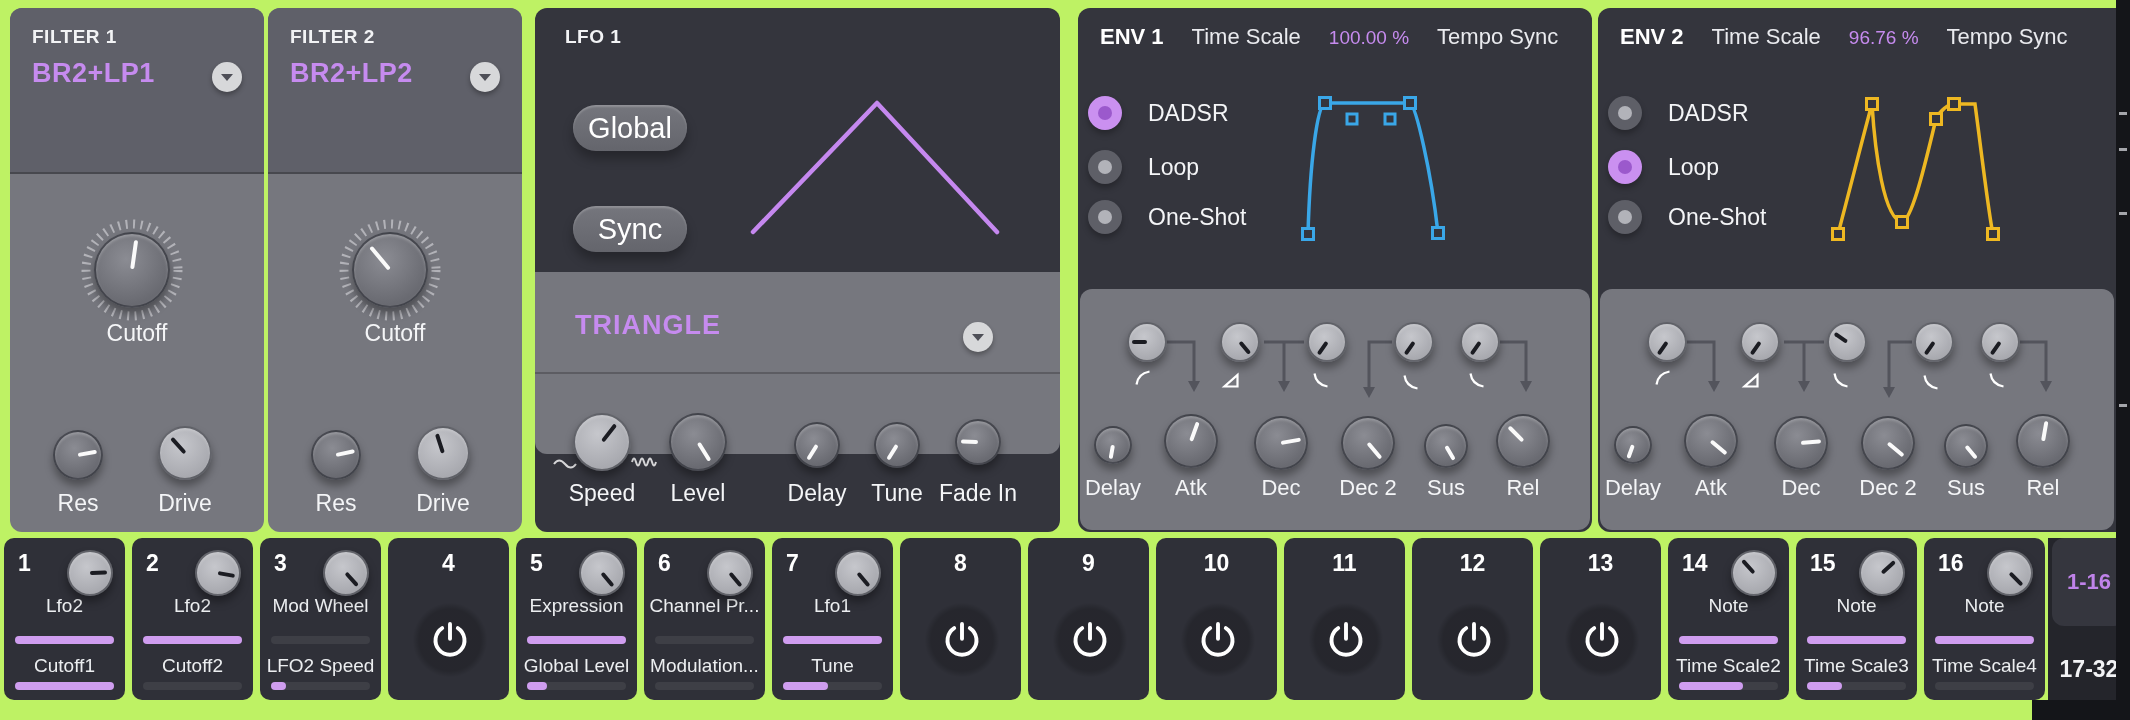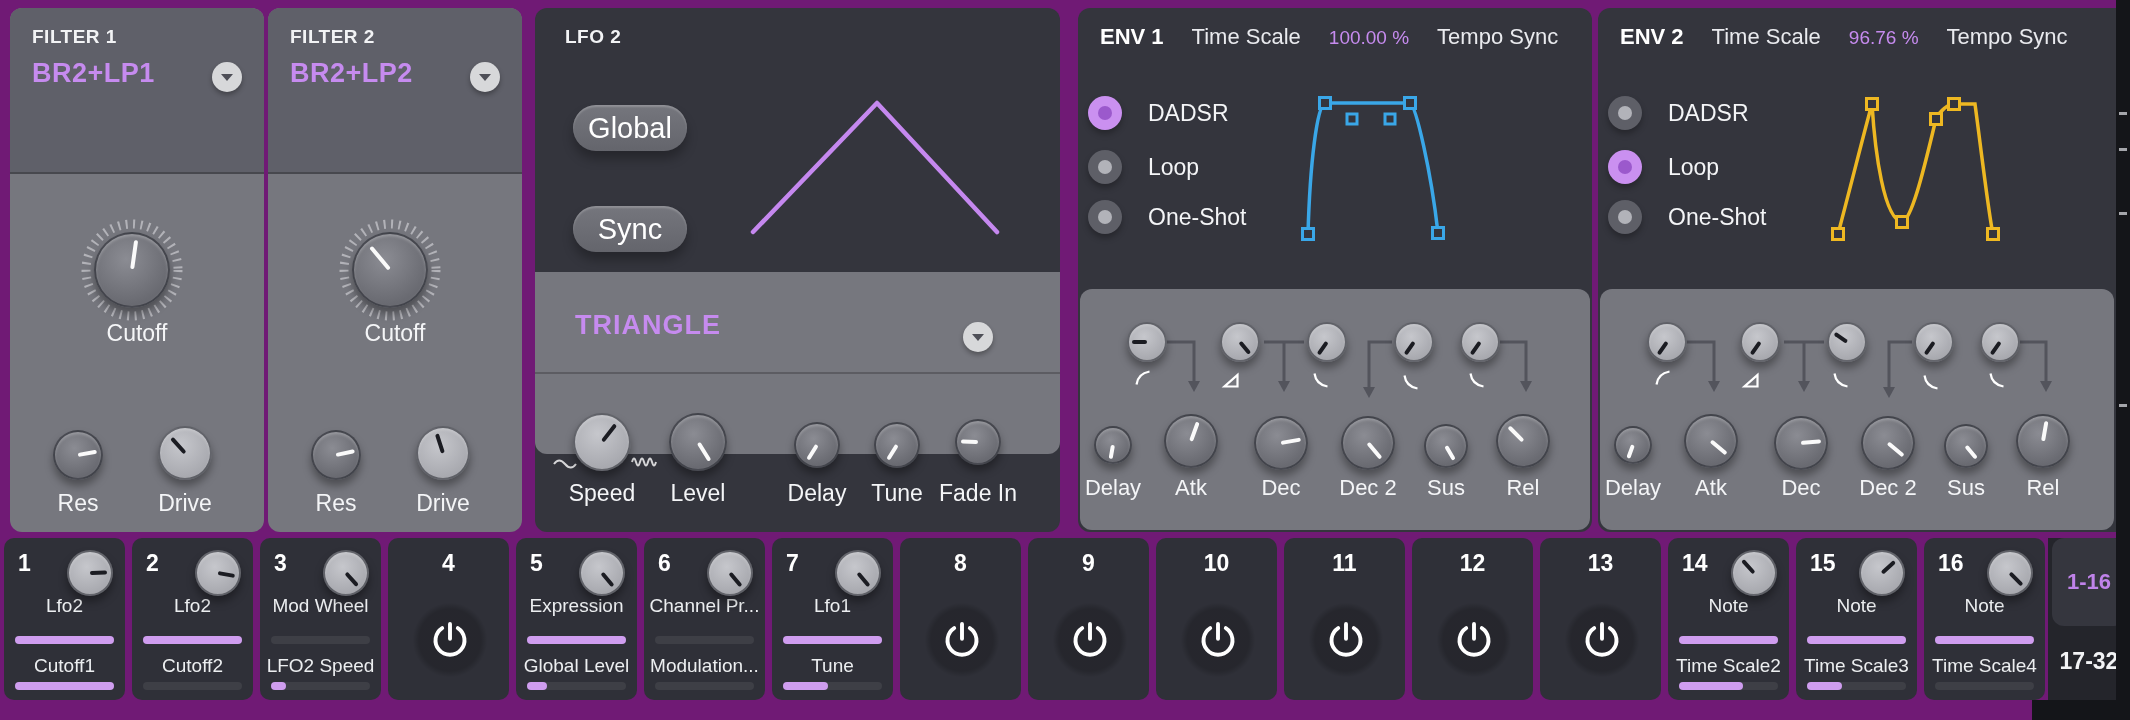--- a/index.html
+++ b/index.html
@@ -1,16 +1,16 @@
 <!DOCTYPE html>
 <html><head>
 <meta charset="utf-8">
 <style>
   html,body{margin:0;padding:0;background:#101116;}
-  .screen{position:relative;width:2130px;height:720px;background:#701a75;overflow:hidden;
+  .screen{position:relative;width:2130px;height:720px;background:#bef264;overflow:hidden;
           font-family:"Liberation Sans",sans-serif;color:#fff;}
   .panel{position:absolute;top:8px;height:524px;border-radius:12px;}
   .panel.lightp{background:#76777e;}
   .panel.darkp{background:#34353d;}
   .phead{position:absolute;left:0;top:0;width:100%;height:164px;background:#5f6069;
          border-radius:12px 12px 0 0;border-bottom:2px solid rgba(0,0,0,.25);}
   .ptitle{position:absolute;left:22px;top:18px;font-size:19px;font-weight:700;letter-spacing:.5px;color:#f2f3f5;}
   .ptype{position:absolute;left:22px;top:50px;font-size:27px;font-weight:700;color:#c68bef;letter-spacing:.5px;}
   .dd{position:absolute;width:30px;height:30px;border-radius:50%;background:#d7d8da;
       box-shadow:0 3px 5px rgba(0,0,0,.3);}
@@ -51,21 +51,21 @@
           white-space:nowrap;overflow:hidden;}
   .bar{position:absolute;left:11px;width:99px;height:8px;background:#3e3f46;border-radius:4px;}
   .bar i{display:block;height:100%;background:#cf9def;border-radius:4px;}
   .ghost{position:absolute;left:20px;top:60px;width:84px;height:84px;border-radius:50%;
          background:radial-gradient(circle, rgba(0,0,0,.20) 52%, rgba(0,0,0,0) 63%);}
   .power{position:absolute;left:39px;top:79px;width:46px;height:46px;stroke:#fff;stroke-width:3.4px;
          fill:none;stroke-linecap:round;}
   .pagecol{position:absolute;left:2048px;top:538px;width:82px;height:162px;background:#24252b;}
   .pagetile{position:absolute;left:4px;top:0;width:74px;height:88px;background:#35363e;border-radius:12px;
             display:flex;align-items:center;justify-content:center;font-size:22px;font-weight:700;color:#c083ea;}
-  .pagelabel{position:absolute;left:0;width:100%;top:110px;text-align:center;font-size:23px;font-weight:700;color:#f2f3f5;}
+  .pagelabel{position:absolute;left:0;width:100%;top:118px;text-align:center;font-size:23px;font-weight:700;color:#f2f3f5;}
   .edgestrip{position:absolute;left:2116px;top:0;width:14px;height:700px;background:#141519;}
   .dash{position:absolute;left:3px;width:8px;height:3px;background:#c9cad0;opacity:.8;}
   .bstrip{position:absolute;left:0;top:700px;width:2032px;height:20px;background:#ecedef;overflow:hidden;}
   .btext{position:absolute;left:2px;top:-4px;font-size:28px;font-weight:700;color:#2d3044;
          white-space:nowrap;letter-spacing:.6px;}
   .redpin{position:absolute;left:1318px;top:3px;width:15px;height:24px;background:#d6233d;
           border-radius:50% 50% 50% 50% / 58% 58% 42% 42%;}
   .bstrip-dark{position:absolute;left:2032px;top:700px;width:98px;height:20px;background:#141519;}
   svg.csvg{position:absolute;overflow:visible;}
 </style>
@@ -126,21 +126,21 @@
     <div class="klabel" style="left:23px;width:90px;top:482px;">Res</div>
     <div class="knob light ctr" style="left:175px;top:445px;width:50px;height:50px;">
       <div class="rot" style="transform: rotate(-18deg);">
           <div class="line black"></div>
         </div>
     </div>
     <div class="klabel" style="left:130px;width:90px;top:482px;">Drive</div>
   </div>
 
   <div class="panel darkp" style="left:535px;width:525px;">
-    <div class="ptitle" style="left:30px;">LFO 2</div>
+    <div class="ptitle" style="left:30px;">LFO 1</div>
     <div class="pill" style="top:97px;">Global</div>
     <div class="pill" style="top:178px;margin-top:20px;">Sync</div>
     <svg class="csvg" style="left:200px;top:88px;" width="290" height="150">
       <polyline points="18,136 142,7 262,136" fill="none" stroke="#c588ef" stroke-width="4.5" stroke-linejoin="round" stroke-linecap="round"></polyline>
     </svg>
     <div class="gray" style="left:0;top:264px;width:525px;height:182px;border-radius:0 0 12px 12px;">
       <div class="lfobar">
         <div class="ptype" style="left:40px;top:38px;letter-spacing:1px;">TRIANGLE</div>
         <div class="dd" style="left:428px;top:50px;"></div>
       </div>

